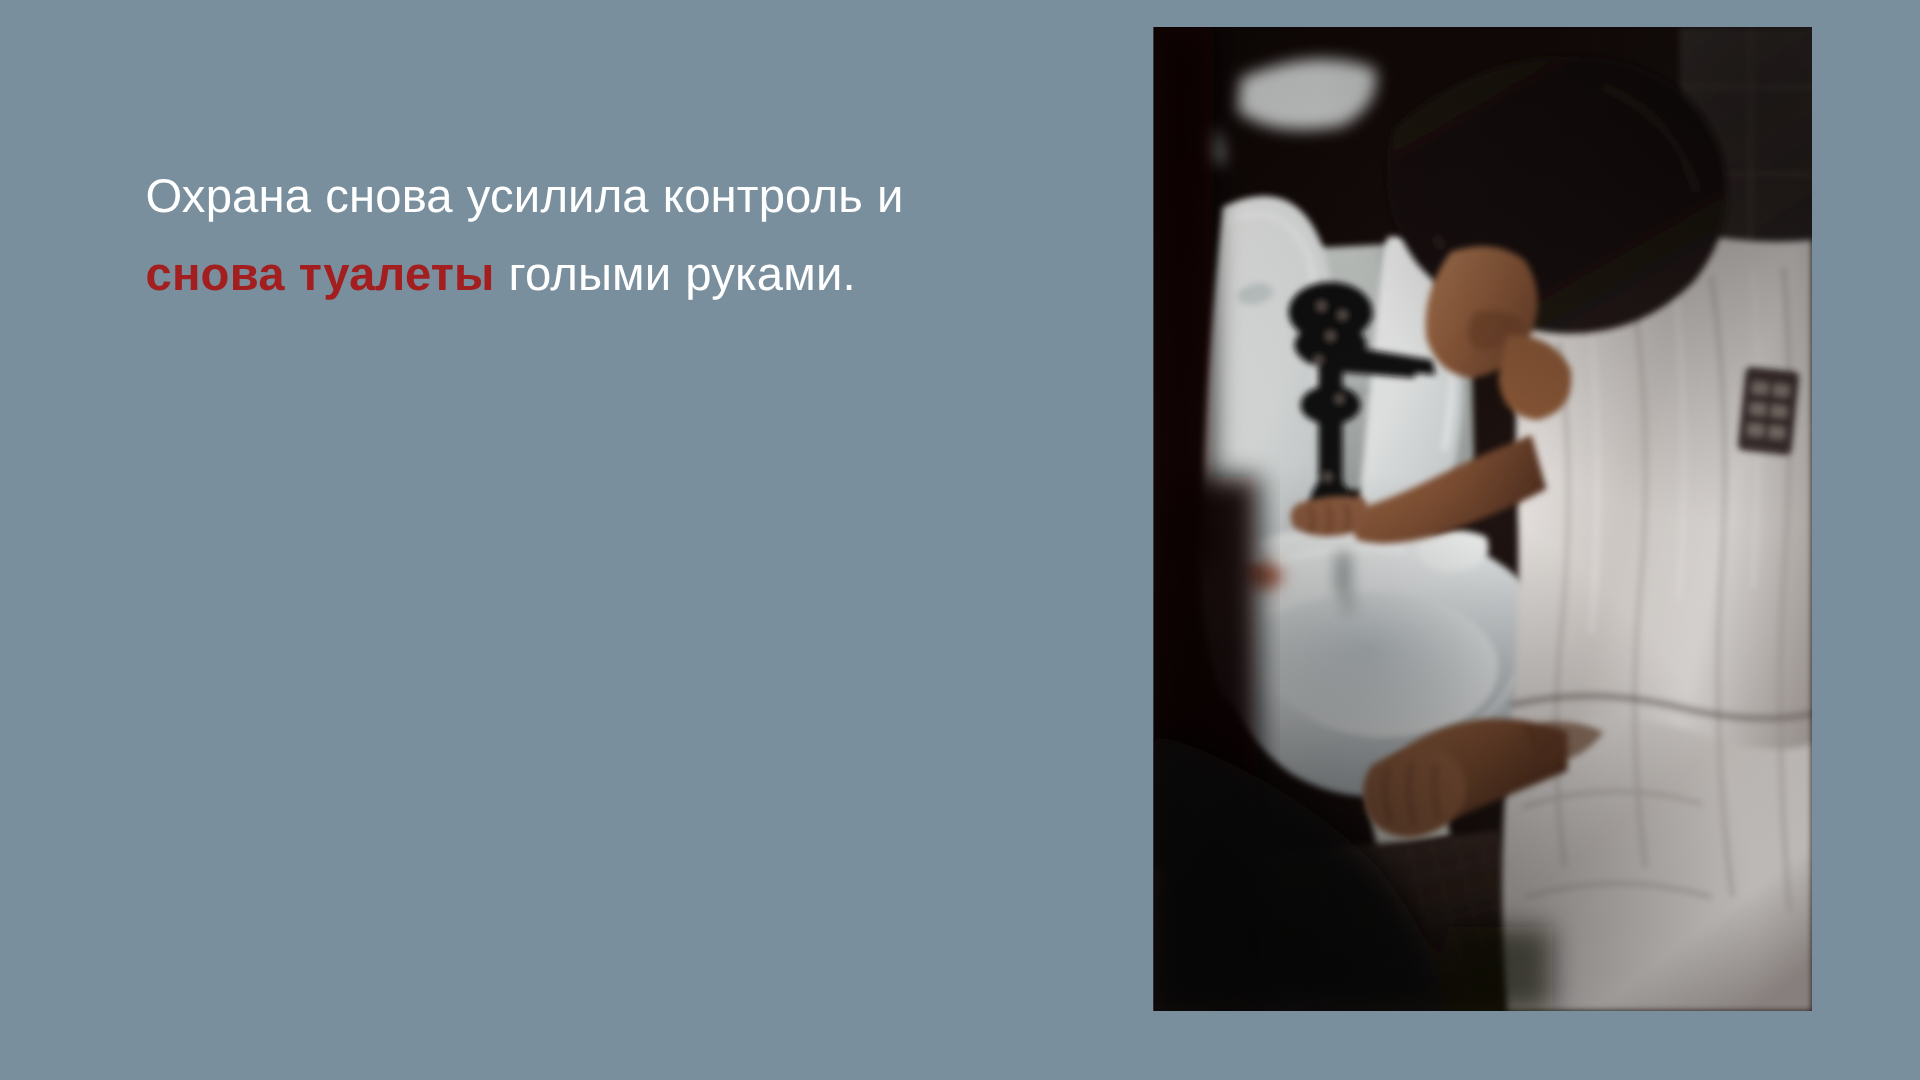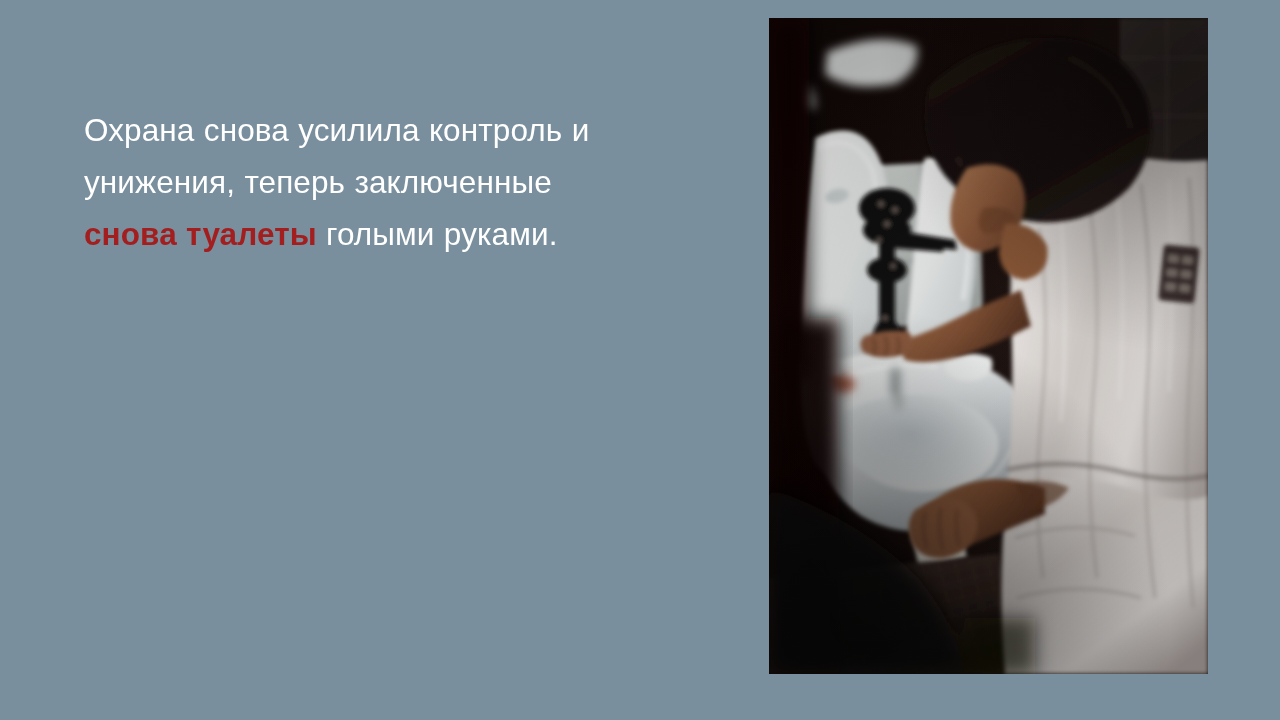--- a/index.html
+++ b/index.html
@@ -18,21 +18,21 @@
     position: relative;
     width: 1280px;
     height: 720px;
     background: #798f9d;
     overflow: hidden;
   }
 
   
   #text-block {
     position: absolute;
-    left: 84px;
+    left: 97px;
     top: 104px;
     width: 620px;
     font-size: 31.5px;
     line-height: 52px;
     color: #ffffff;
     letter-spacing: 0.1px;
     word-spacing: 0.5px;
   }
   #text-block .line {
     white-space: nowrap;
@@ -73,23 +73,20 @@
   }
 </style>
 </head>
 <body>
 
 <div id="slide">
 
   <div id="text-block">
     <div class="line">
       <span>Охрана снова усилила контроль и</span>
-    </div>
-    <div class="line">
-      <span>унижения, теперь заключенные</span>
     </div>
     <div class="line">
       <span class="hl">снова туалеты</span><span> голыми руками.</span>
     </div>
   </div>
 
   <div id="photo">
     <svg class="layer" viewBox="0 0 439 656" preserveAspectRatio="none">
       <defs>
 

